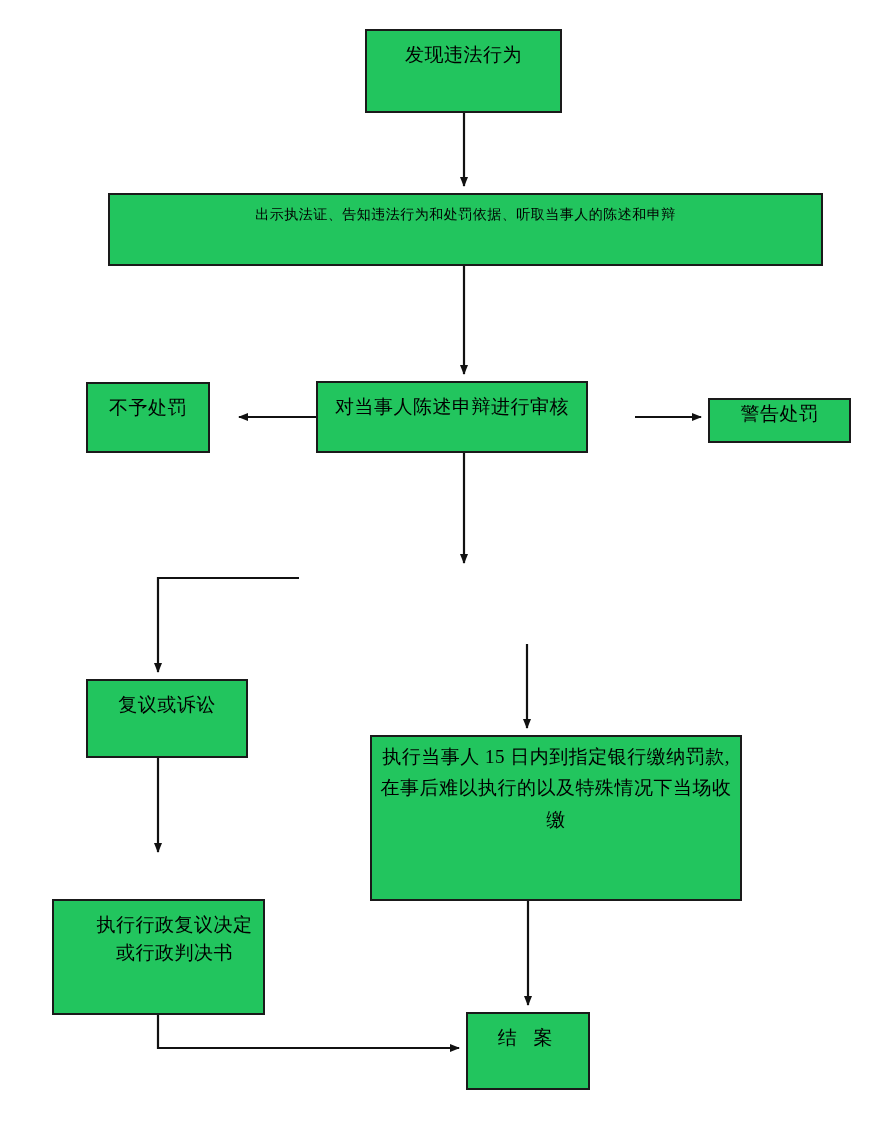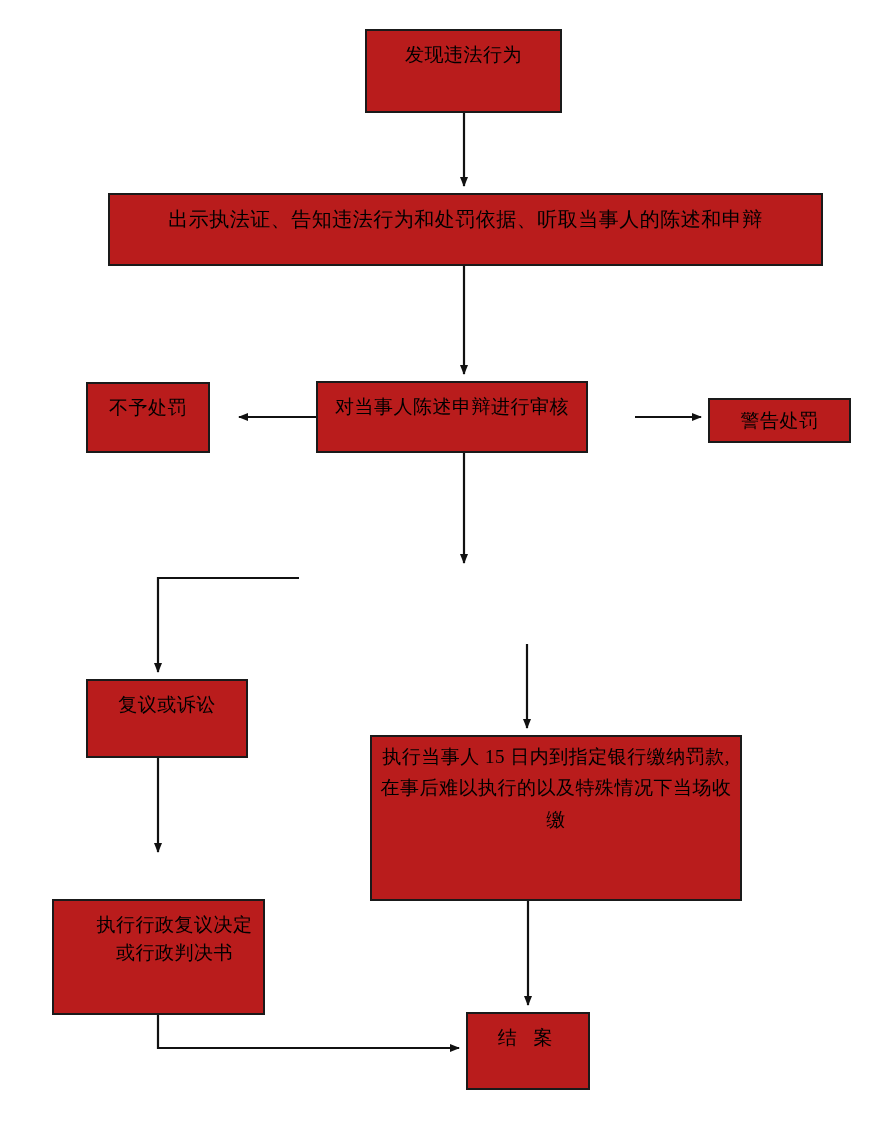--- a/index.html
+++ b/index.html
@@ -27,47 +27,47 @@
     left: 0;
     top: 0;
     width: 873px;
     height: 1127px;
     pointer-events: none;
   }
   .node {
     position: absolute;
     box-sizing: border-box;
     border: 2px solid #1a1a1a;
-    background: #b91c1c;
+    background: #22c55e;
     display: flex;
     justify-content: center;
     align-items: flex-start;
     text-align: center;
     padding-top: 10px;
     line-height: 1.45;
     font-size: 19px;
     letter-spacing: 0.5px;
   }
   .node .label {
     display: block;
     width: 100%;
     padding: 0 8px;
     white-space: pre-line;
   }
   .node.wide-text .label {
-    font-size: 20px;
+    font-size: 14px;
   }
 
   
   #n-discover      { left: 365px; top: 29px;  width: 197px; height: 84px; }
   #n-notify        { left: 108px; top: 193px; width: 715px; height: 73px; }
   #n-nopenalty     { left: 86px;  top: 382px; width: 124px; height: 71px; }
   #n-review        { left: 316px; top: 381px; width: 272px; height: 72px; }
   #n-warning       { left: 708px; top: 398px; width: 143px; height: 45px;
-                     align-items: center; padding-top: 0; }
+                     padding-top: 0; }
   #n-onsite        { left: 299px; top: 570px; width: 426px; height: 74px; }
   #n-appeal        { left: 86px;  top: 679px; width: 162px; height: 79px; }
   #n-execdecision  { left: 52px;  top: 899px; width: 213px; height: 116px; padding-left: 32px; }
   #n-payfine       { left: 370px; top: 735px; width: 372px; height: 166px;
                      padding-top: 4px; }
   #n-payfine .label { text-align: center; font-size: 19px; line-height: 1.65; }
   #n-close         { left: 466px; top: 1012px; width: 124px; height: 78px; }
   #n-close .label  { letter-spacing: 6px; }
 </style>
 </head>

